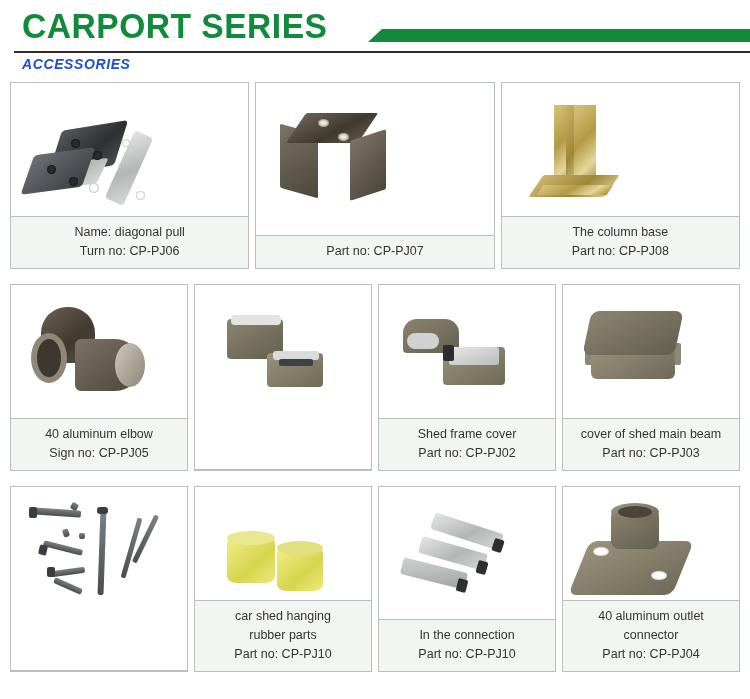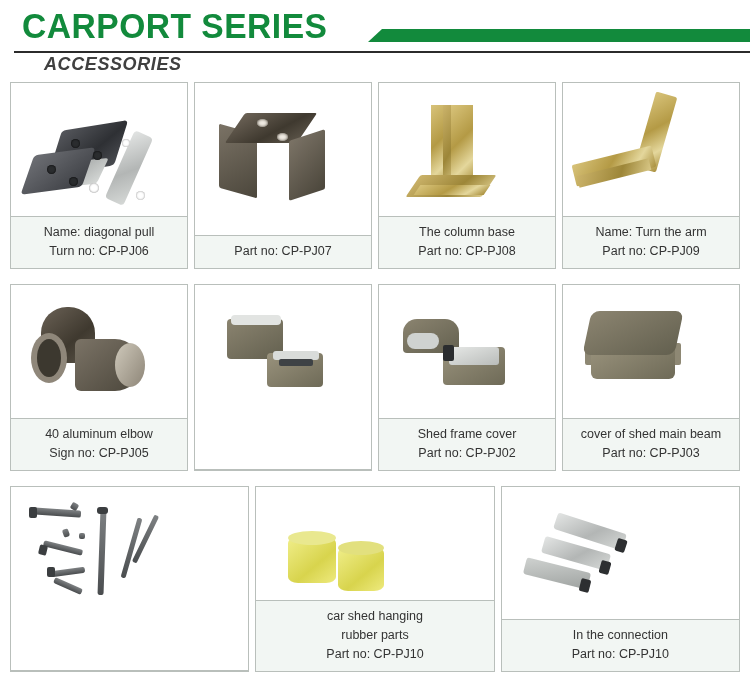--- a/index.html
+++ b/index.html
@@ -48,27 +48,26 @@
     left: 14px;
     top: 51px;
     width: 736px;
     height: 2px;
     background: #2b2b2b;
   }
   .section-label {
     position: absolute;
     left: 22px;
     top: 55px;
-    font-size: 18px;
+    font-size: 14px;
     line-height: 18px;
     font-style: italic;
     font-weight: bold;
     letter-spacing: 0.6px;
-    color: #404040;
-    margin-left: 22px;
+    color: #1d4ed8;
   }
 
   
   .grid {
     position: absolute;
     left: 0;
     top: 82px;
     width: 750px;
   }
   .row {
@@ -261,31 +260,20 @@
         <div class="art gold1 c-post-r"></div>
         <div class="art gold2 c-base"></div>
         <div class="art gold1 c-base2"></div>
       </div>
       <div class="card-caption">
         <div class="cap-line">The column base</div>
         <div class="cap-line">Part no: CP-PJ08</div>
       </div>
     </div>
 
-    <div class="card">
-      <div class="card-image">
-        <div class="art gold1 t-arm-b"></div>
-        <div class="art gold1 t-arm-a"></div>
-        <div class="art gold2 t-arm-c"></div>
-      </div>
-      <div class="card-caption">
-        <div class="cap-line">Name: Turn the arm</div>
-        <div class="cap-line">Part no: CP-PJ09</div>
-      </div>
-    </div>
 
   </div>
 
   <div class="row row-2">
 
     <div class="card">
       <div class="card-image">
         <div class="art brown1 e-vert"></div>
         <div class="art brown2 e-horz"></div>
         <div class="art e-mouth"></div>
@@ -380,16 +368,30 @@
         <div class="art tube-end" style="width:10px;height:13px;left:98px;top:74px;transform:rotate(16deg);"></div>
         <div class="art steel2 tube" style="width:66px;height:17px;left:22px;top:78px;transform:rotate(14deg);"></div>
         <div class="art tube-end" style="width:10px;height:13px;left:78px;top:92px;transform:rotate(14deg);"></div>
       </div>
       <div class="card-caption">
         <div class="cap-line">In the connection</div>
         <div class="cap-line">Part no: CP-PJ10</div>
       </div>
     </div>
 
+    <div class="card">
+      <div class="card-image">
+        <div class="art khaki2 o-plate"></div>
+        <div class="art khaki1 o-neck"></div>
+        <div class="art o-rim"></div>
+        <div class="art o-bore"></div>
+        <div class="art o-h1"></div>
+        <div class="art o-h2"></div>
+      </div>
+      <div class="card-caption">
+        <div class="cap-line wrapable" style="max-width:140px;margin:0 auto;">40 aluminum outlet connector</div>
+        <div class="cap-line">Part no: CP-PJ04</div>
+      </div>
+    </div>
 
   </div>
 
 </div>
 
 </body></html>

